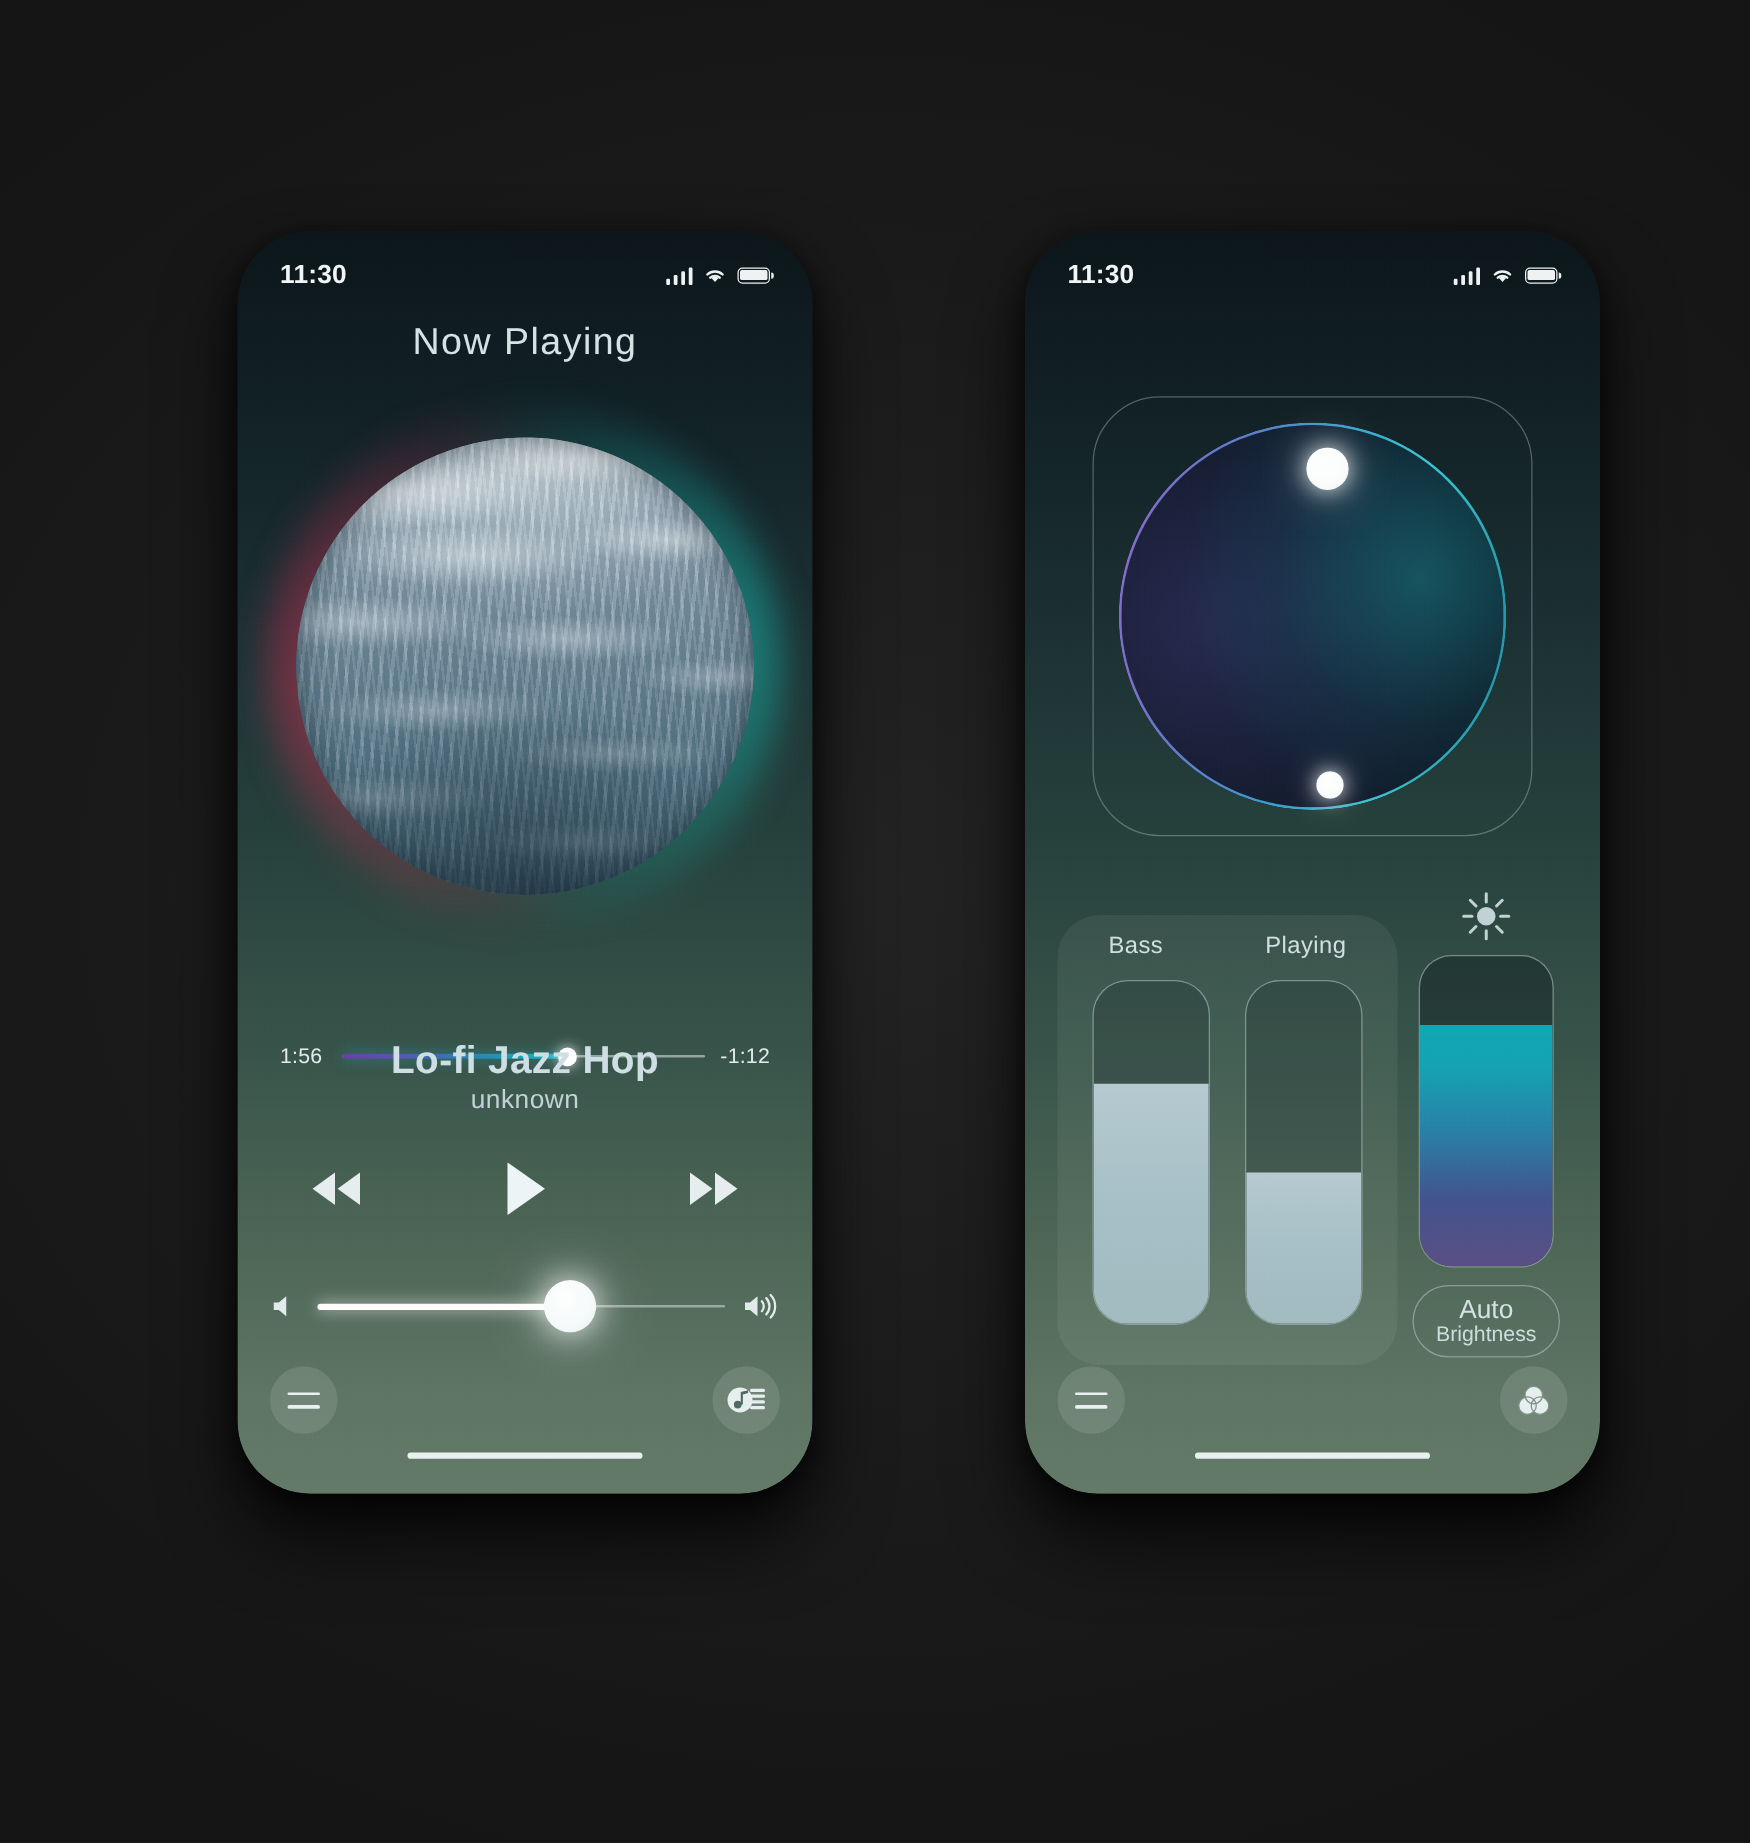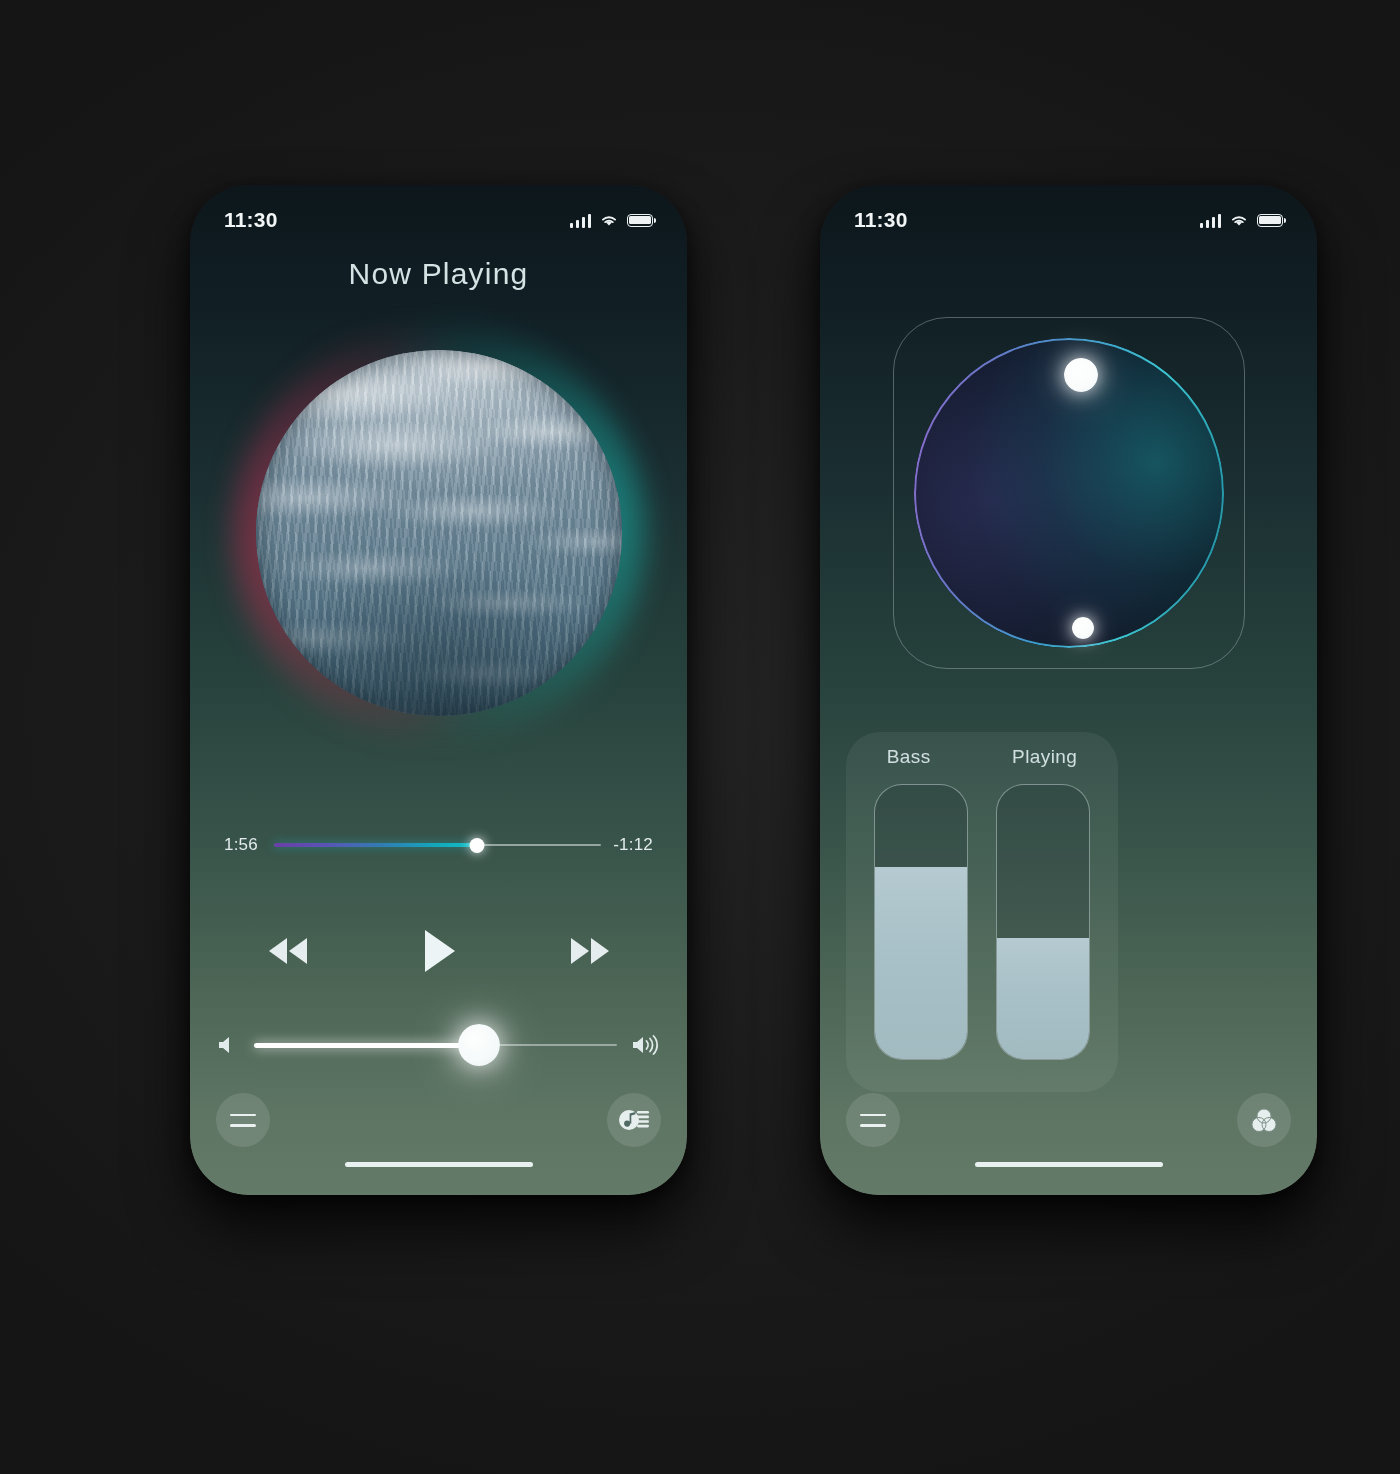--- a/index.html
+++ b/index.html
@@ -22,21 +22,21 @@
   }
 
   .stage {
     position: absolute;
     inset: 0;
   }
 
   
   .phone {
     position: absolute;
-    width: 497px;
+    width: 460px;
     height: 1010px;
     border-radius: 58px;
     overflow: hidden;
     box-shadow:
       0 34px 60px rgba(0,0,0,0.75),
       0 6px 20px rgba(0,0,0,0.6);
   }
   .phone-left  { left: 190px; top: 185px; }
   .phone-right { left: 820px; top: 185px; }
 
@@ -500,20 +500,24 @@
       <div class="progress-row">
         <div class="time">1:56</div>
         <div class="ptrack">
           <div class="base"></div>
           <div class="fill" id="p-fill" style="width: 62%;"></div>
           <div class="thumb" id="p-thumb" style="left: 62%;"></div>
         </div>
         <div class="time right">-1:12</div>
       </div>
 
+      <div class="meta">
+        <div class="track-title">Lo-fi Jazz Hop</div>
+        <div class="track-artist">unknown</div>
+      </div>
 
       <div class="transport">
         <div class="tbtn">
           <svg width="52" height="30" viewBox="0 0 52 30">
             <path d="M24 2 L24 28 L6 15 Z" fill="#e6eeef"></path>
             <path d="M44 2 L44 28 L26 15 Z" fill="#e6eeef"></path>
           </svg>
         </div>
         <div class="tbtn">
           <svg width="40" height="48" viewBox="0 0 40 48">
@@ -609,20 +613,42 @@
         <div class="eq-sliders">
           <div class="vslider">
             <div class="sfill" id="bass-fill" style="height: 70%;"></div>
           </div>
           <div class="vslider">
             <div class="sfill" id="treble-fill" style="height: 44%;"></div>
           </div>
         </div>
       </div>
 
+      <div class="bright-col">
+        <svg class="sun-icon" viewBox="0 0 46 46">
+          <circle cx="23" cy="23" r="7.4" fill="#c3d2d6"></circle>
+          <g stroke="#c3d2d6" stroke-width="2.4" stroke-linecap="round">
+            <line x1="23" y1="5" x2="23" y2="11.5"></line>
+            <line x1="23" y1="34.5" x2="23" y2="41"></line>
+            <line x1="5" y1="23" x2="11.5" y2="23"></line>
+            <line x1="34.5" y1="23" x2="41" y2="23"></line>
+            <line x1="10.2" y1="10.2" x2="14.8" y2="14.8"></line>
+            <line x1="31.2" y1="31.2" x2="35.8" y2="35.8"></line>
+            <line x1="35.8" y1="10.2" x2="31.2" y2="14.8"></line>
+            <line x1="14.8" y1="31.2" x2="10.2" y2="35.8"></line>
+          </g>
+        </svg>
+        <div class="bright-slider">
+          <div class="bfill" id="bright-fill" style="height: 78%;"></div>
+        </div>
+        <div class="auto-btn">
+          <span class="l1">Auto</span>
+          <span class="l2">Brightness</span>
+        </div>
+      </div>
 
       <div class="bottombar">
         <div class="circ-btn left">
           <span class="hamburger">
               <i></i>
               <i></i>
             </span>
         </div>
         <div class="circ-btn right">
           <svg width="30" height="30" viewBox="0 0 30 30">

